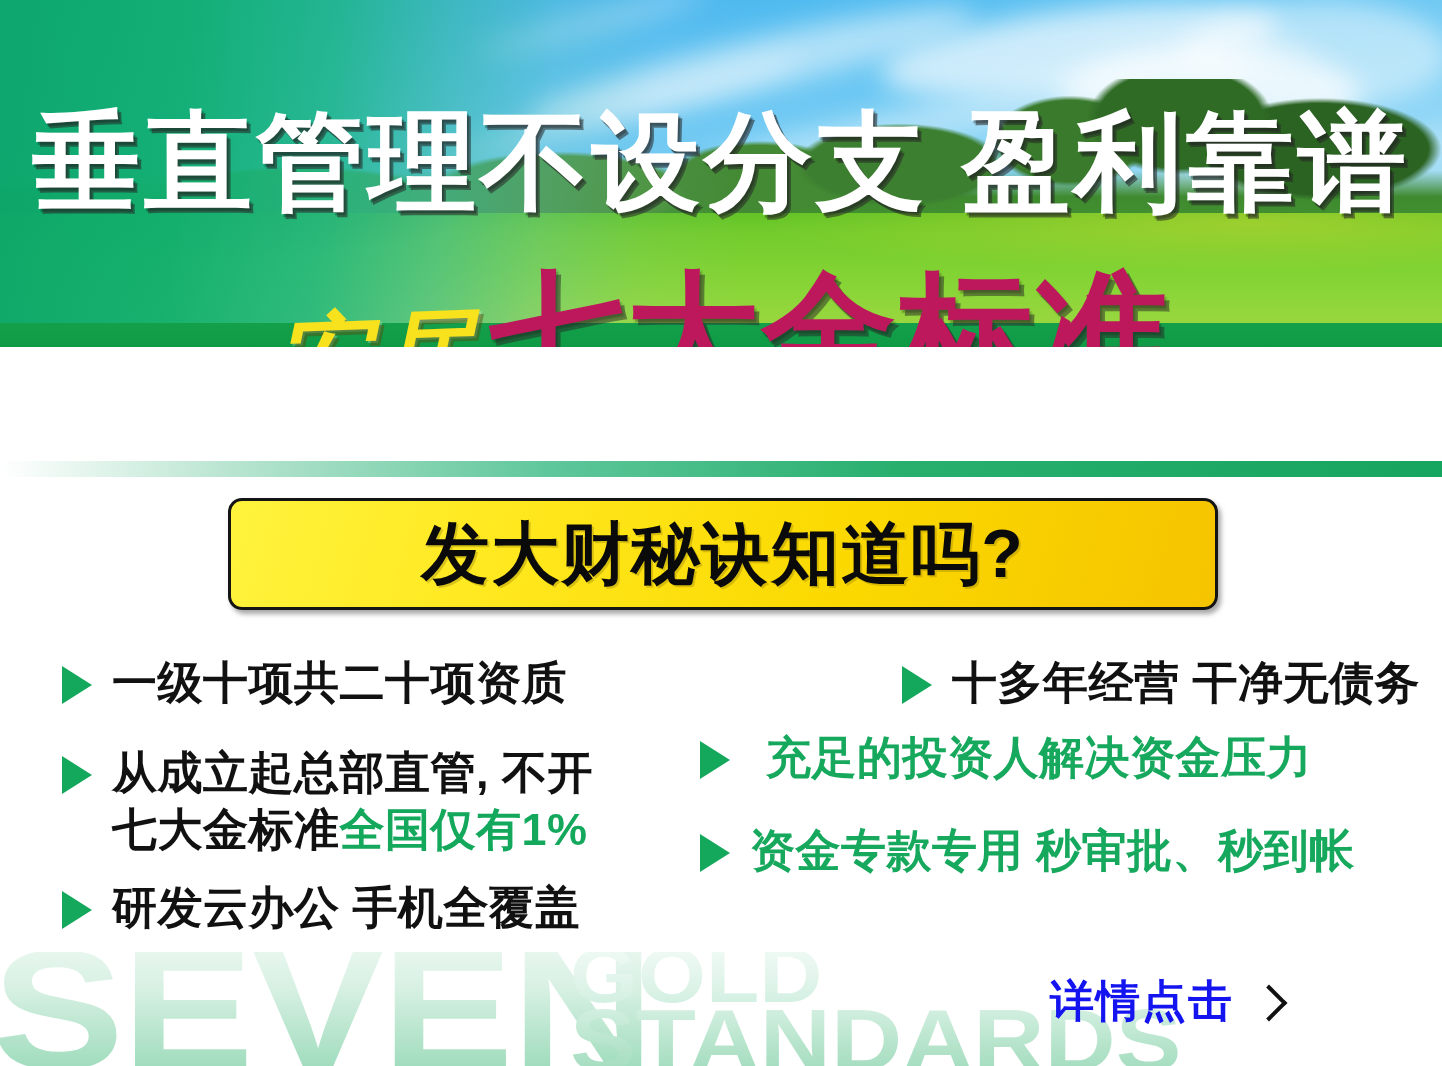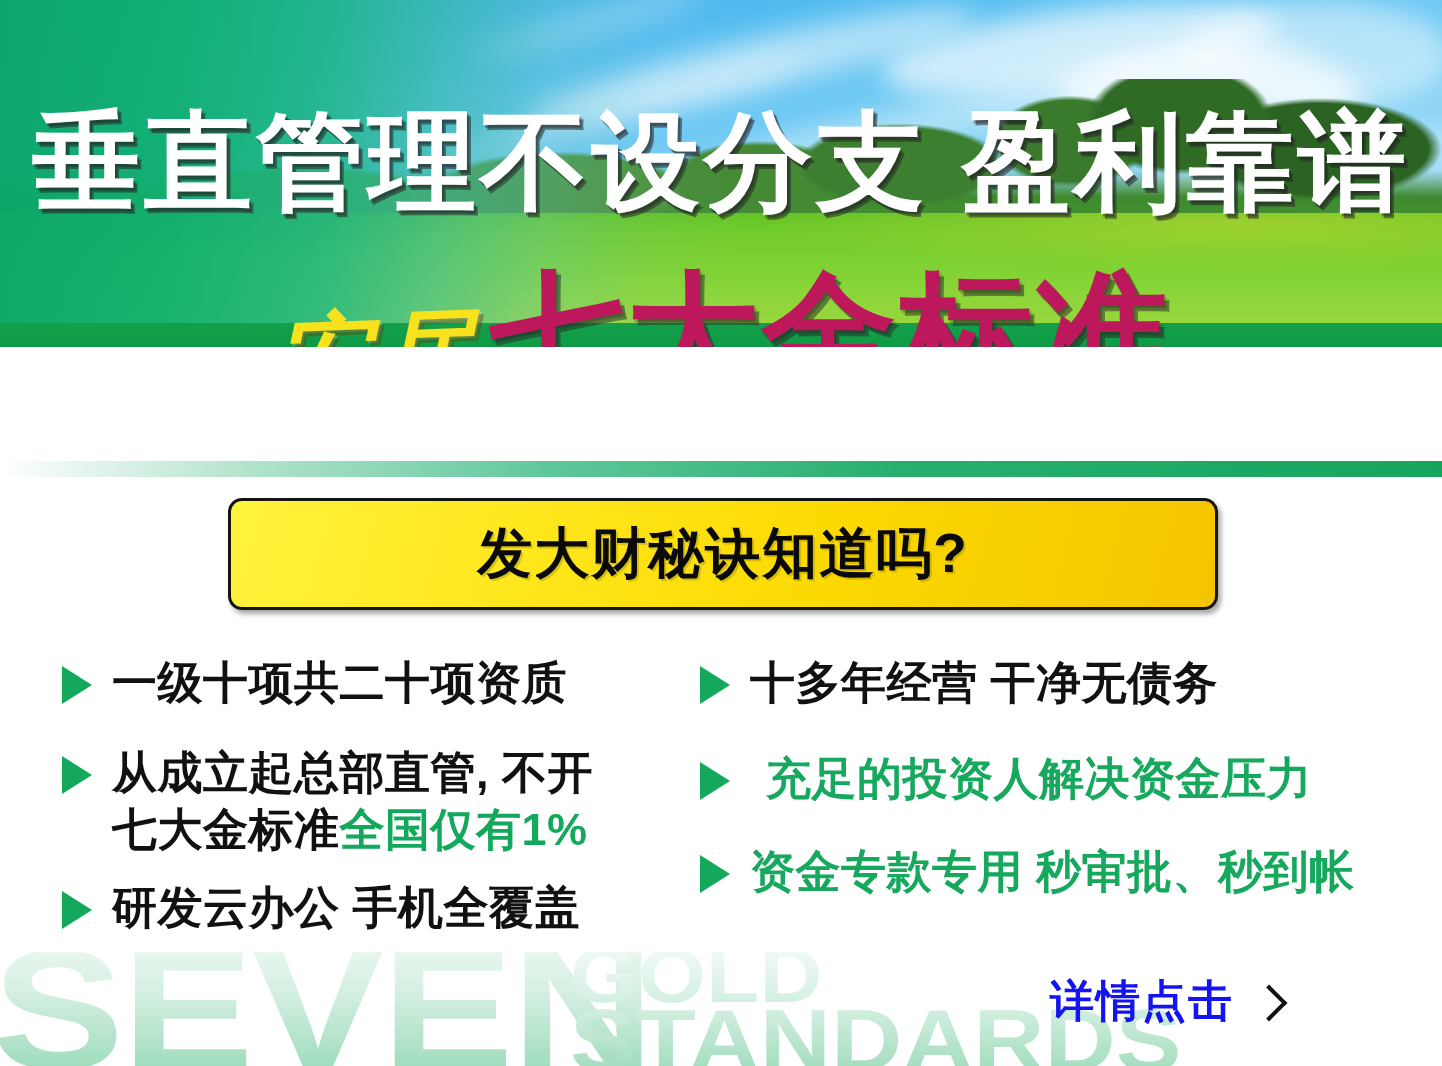--- a/index.html
+++ b/index.html
@@ -197,21 +197,21 @@
     box-sizing: border-box;
     border: 3px solid #141414;
     border-radius: 14px;
     background: linear-gradient(105deg, #fff33d 0%, #ffe81f 28%, #fbd900 62%, #f5c400 100%);
     box-shadow: 3px 4px 5px rgba(0,0,0,.35);
     display: flex;
     align-items: center;
     justify-content: center;
   }
   .yellow-bar-text {
-    font-size: 55px;
+    font-size: 68px;
     font-weight: bold;
     color: #0a0a0a;
     letter-spacing: 2px;
     white-space: nowrap;
     text-shadow: 2px 2px 0 rgba(120,100,0,.28);
   }
 
   
   .features {
     position: absolute;
@@ -245,21 +245,21 @@
     font-weight: bold;
     line-height: 1.25;
     color: #111111;
     letter-spacing: 0.5px;
   }
   .feature-text .hl { color: #14a85c; }
   .feature-text.green { color: #16a85c; }
 
   .col-left .feature:nth-child(1)  { margin-bottom: 34px; }
   .col-left .feature:nth-child(2)  { margin-bottom: 22px; margin-top: 17px; }
-  .col-right .feature:nth-child(1) { margin-bottom: 40px; }
+  .col-right .feature:nth-child(1) { margin-bottom: 19px; justify-content: flex-end; }
   .col-right .feature:nth-child(2) { margin-bottom: 36px; gap: 16px; }
 
   
   .watermark {
     position: absolute;
     left: 0; top: 952px;
     width: 1442px; height: 114px;
     overflow: hidden;
     pointer-events: none;
   }

